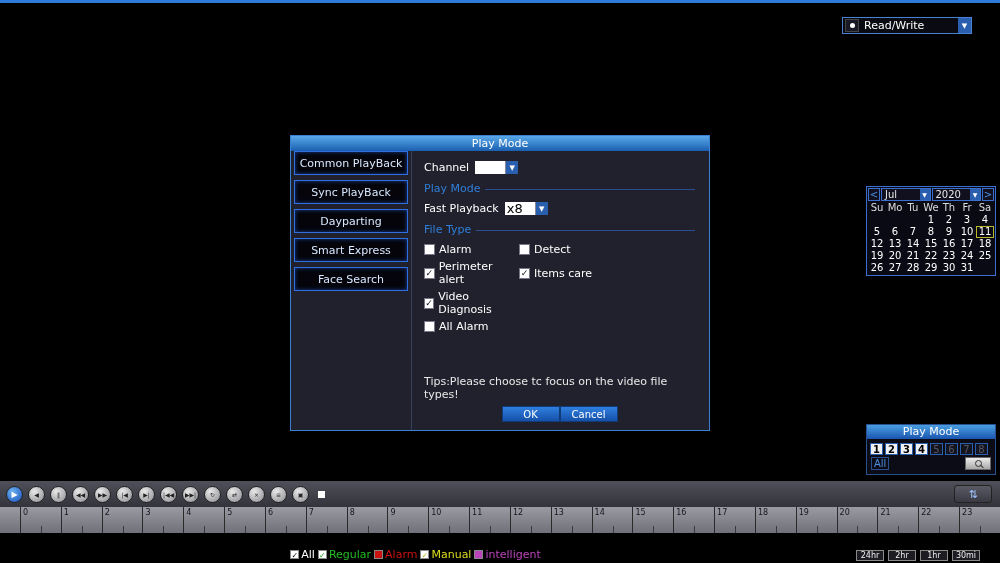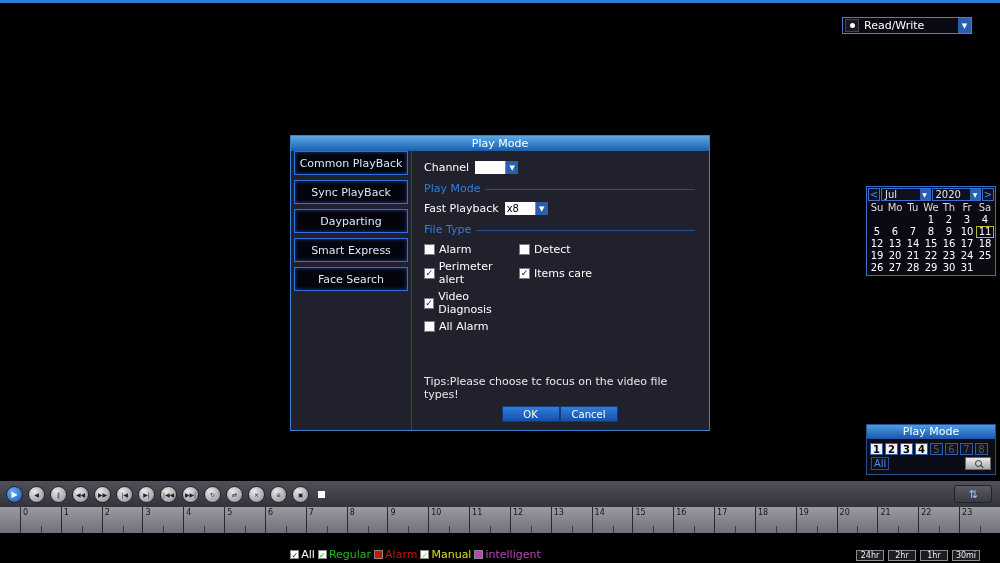--- a/index.html
+++ b/index.html
@@ -25,21 +25,21 @@
   #dialog-body{position:relative;height:279px;display:flex;}
   #dialog-sidebar{width:120px;box-sizing:border-box;}
   .side-btn{width:114px;height:24px;margin:0 auto 5px;background:#04040a;border:1px solid #2f6fe0;
     box-shadow:inset 0 0 4px #1a3f90;color:#d8e8ff;display:flex;align-items:center;justify-content:center;box-sizing:border-box;}
   #dialog-content{flex:1;border-left:1px solid #33405e;display:flex;flex-direction:column;
     padding:10px 14px 8px 12px;box-sizing:border-box;}
   .row{display:flex;align-items:center;margin-bottom:7px;}
   .section{display:flex;align-items:center;color:#2f7fd9;margin:1px 0 7px;}
   .section .line{flex:1;border-bottom:1px solid #2a4f90;margin-left:5px;height:1px;}
   .dd{display:flex;margin-left:6px;height:13px;}
-  .dd .val{background:#fff;color:#000;width:26px;font-size:10px;padding:0 2px;line-height:13px;}
+  .dd .val{background:#fff;color:#000;width:26px;font-size:13px;padding:0 2px;line-height:13px;}
   .dd .arr{width:12px;background:#2a5fb0;color:#fff;font-size:7px;display:flex;align-items:center;justify-content:center;border-left:1px solid #889;}
   .cb-row{display:flex;margin-bottom:4px;}
   .cb{display:flex;align-items:center;width:95px;cursor:default;}
   .cb .box{width:9px;height:9px;background:#fff;border:1px solid #778;margin-right:4px;
     font-size:9px;line-height:9px;color:#101020;text-align:center;}
   .tips{margin-top:auto;color:#e8e8e8;}
   .btn-row{display:flex;justify-content:center;margin-top:5px;}
   .dlg-btn{width:56px;height:14px;background:linear-gradient(180deg,#2f7fe0,#1550a8);color:#fff;
     font-size:10px;display:flex;align-items:center;justify-content:center;border:1px solid #123a78;}
 

